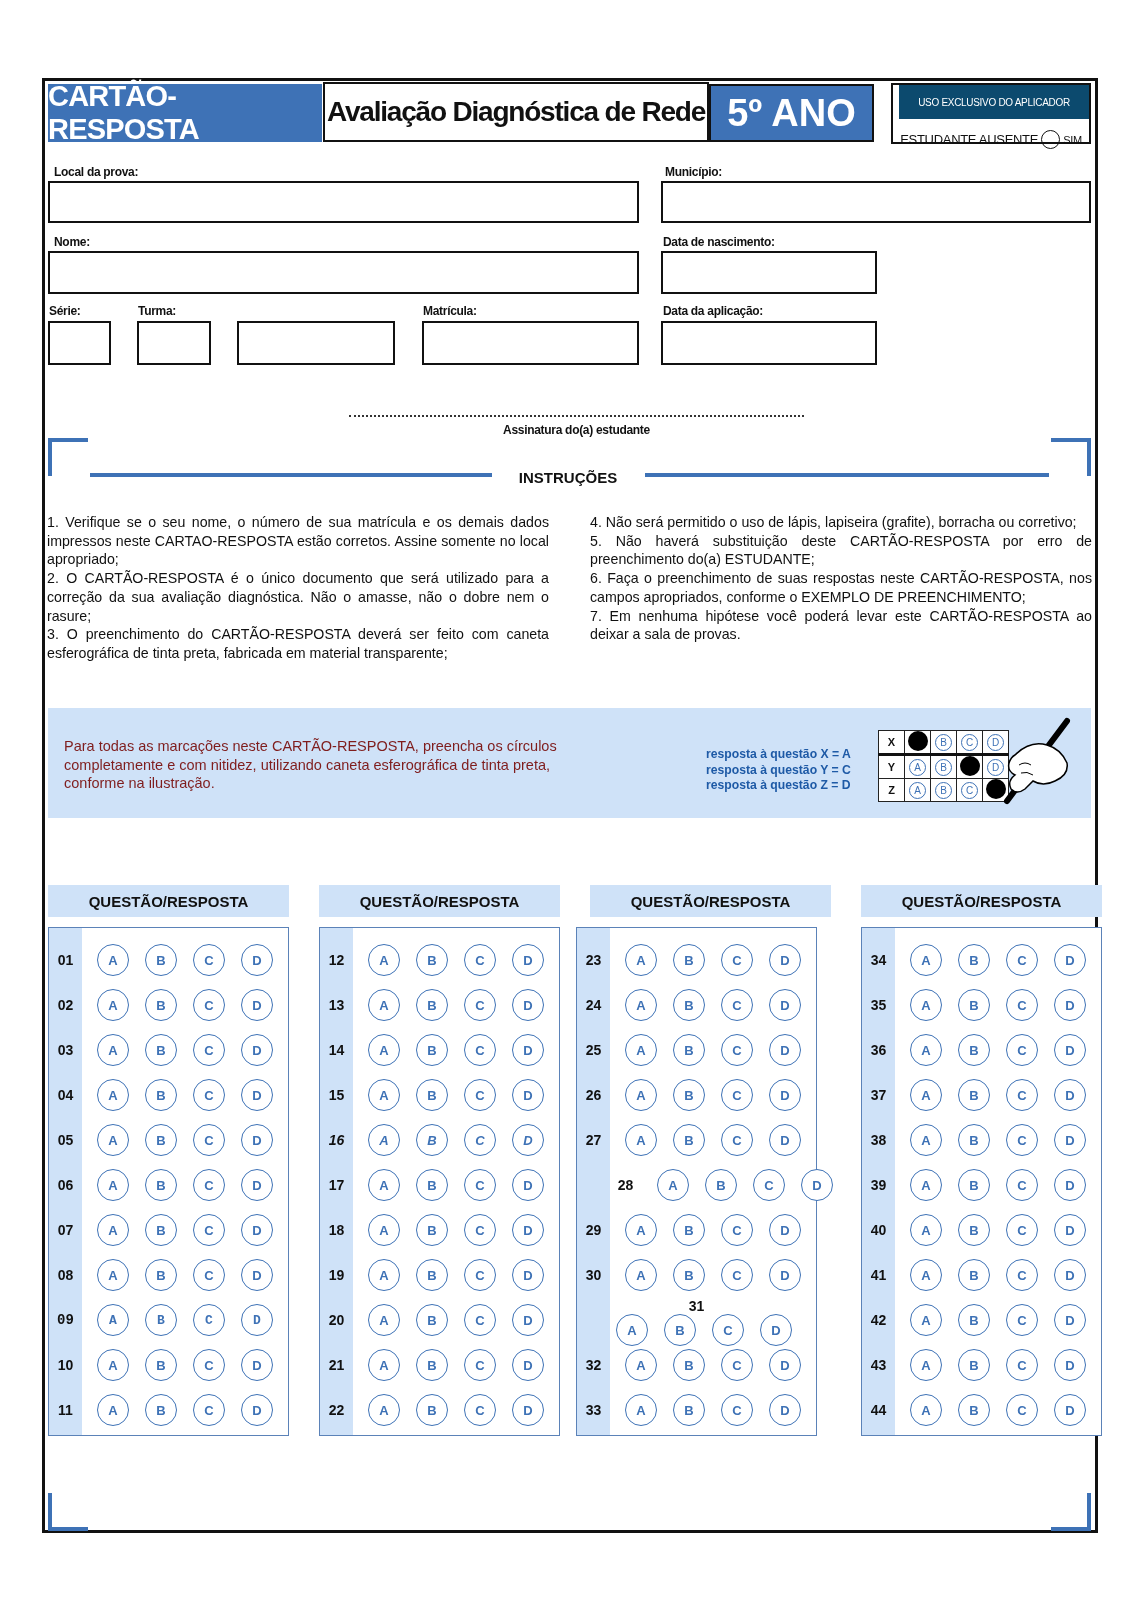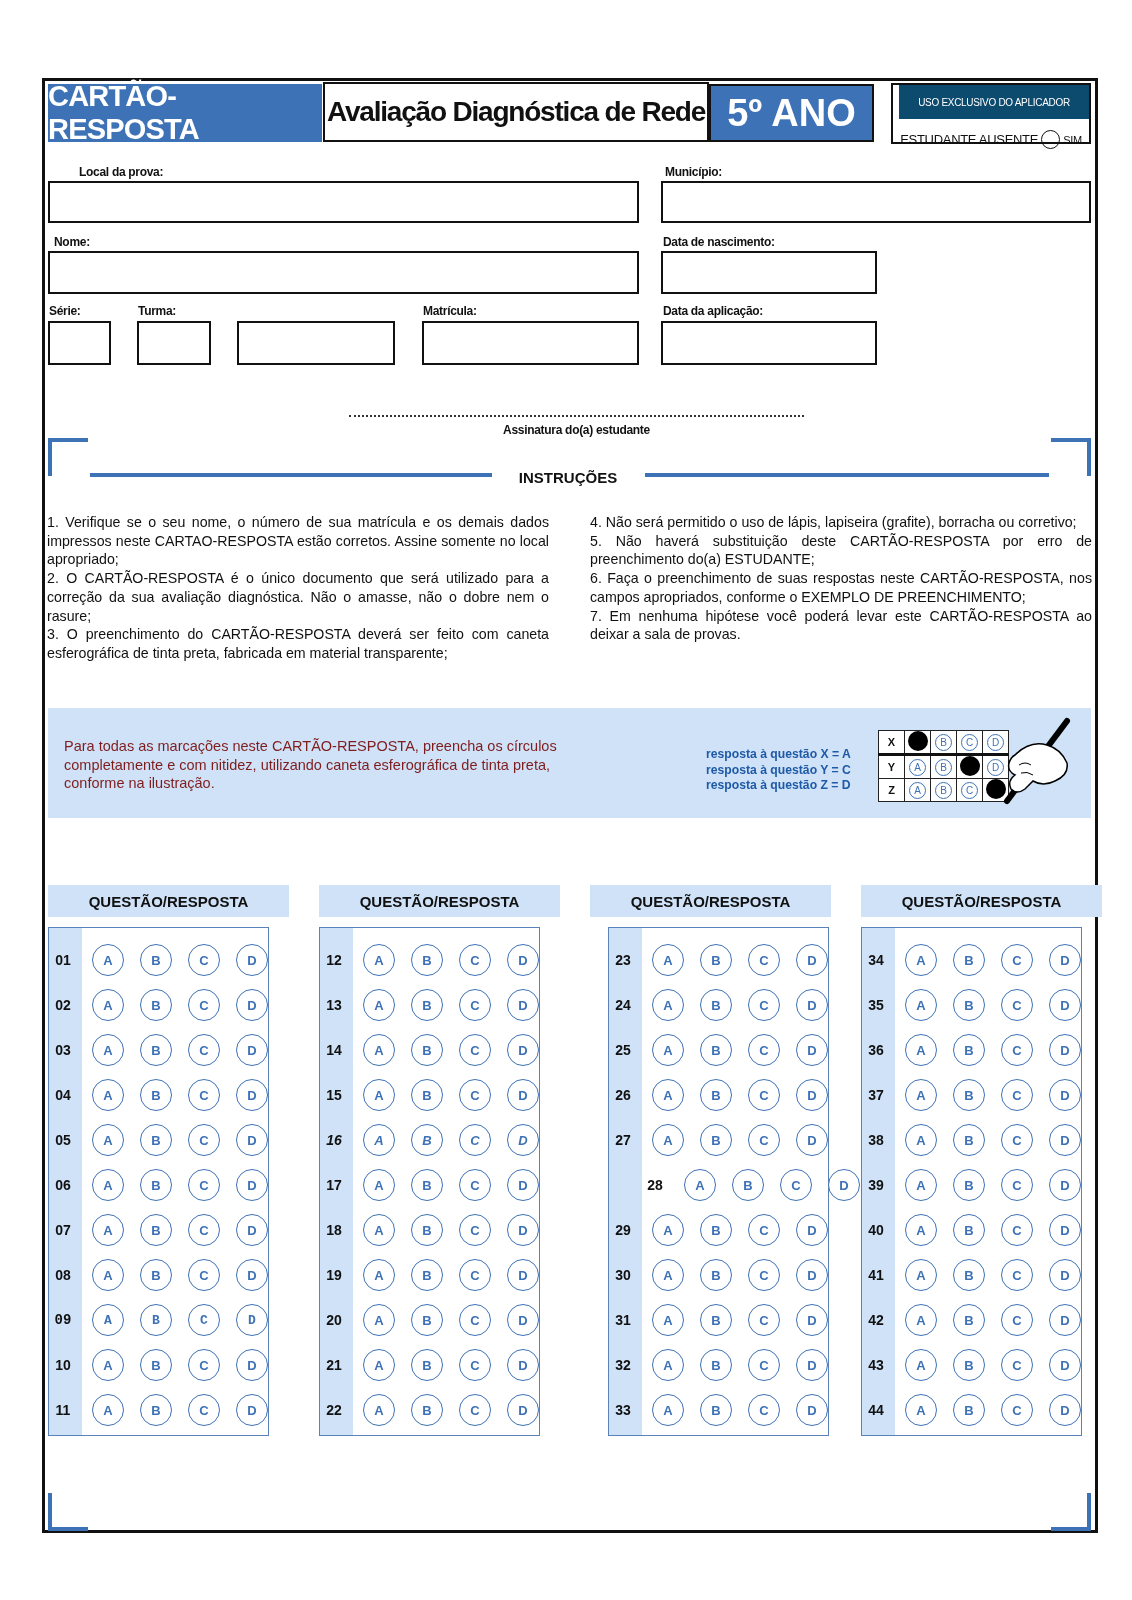--- a/index.html
+++ b/index.html
@@ -29,21 +29,21 @@
   .instr-col p { margin:0; }
   .info-band { position:absolute; left:48px; top:708px; width:1043px; height:110px; background:#cfe2f8; }
   .info-text { position:absolute; left:64px; top:737px; width:540px; font-size:14.5px; line-height:18.5px; color:#7f1d1d; }
   .example-text { position:absolute; left:706px; top:747px; font-size:12.2px; line-height:15.5px; color:#1e5aa6; font-weight:bold; }
   .ex-table { position:absolute; left:878px; top:730px; border-collapse:collapse; background:#fff; }
   .ex-table td { border:1.5px solid #222; width:25px; height:22px; padding:0; text-align:center; vertical-align:middle; font-size:11px; font-weight:bold; }
   .ex-table tr.sep td { border-bottom:3px solid #111; }
   .ex-bub { display:inline-block; width:17px; height:17px; border:1px solid #3e72b6; border-radius:50%; box-sizing:border-box; font-size:10px; line-height:15px; color:#3e72b6; font-weight:normal; }
   .ex-fill { display:inline-block; width:20px; height:20px; border-radius:50%; background:#000; }
   .col-head { position:absolute; top:885px; width:241px; height:32px; background:#cfe2f8; display:flex; align-items:center; justify-content:center; font-weight:bold; font-size:15px; }
-  .col-grid { position:absolute; top:927px; width:221px; height:509px; border:1.5px solid #5b82b8; box-sizing:border-box; background:#fff; }
+  .col-grid { position:absolute; top:927px; width:241px; height:509px; border:1.5px solid #5b82b8; box-sizing:border-box; background:#fff; }
   .col-strip { position:absolute; left:0; top:0; width:33px; height:100%; background:#cfe2f8; }
   .q-row { position:absolute; left:0; width:100%; height:44px; display:flex; align-items:center; }
   .q-num { position:relative; width:33px; text-align:center; font-weight:bold; font-size:14px; }
   .q-opts { display:flex; gap:16px; margin-left:15px; }
   .opt { width:32px; height:32px; border:1.5px solid #3e72b6; border-radius:50%; box-sizing:border-box; display:flex; align-items:center; justify-content:center; color:#3e72b6; font-weight:bold; font-size:13px; background:#fff; }
 </style>
 </head>
 <body>
 
 <div class="frame"></div>
@@ -59,21 +59,21 @@
   </div>
 <div class="absent">
   <div class="absent-head">USO EXCLUSIVO DO APLICADOR</div>
   <div class="absent-body">
     <span>ESTUDANTE AUSENTE</span>
     <span class="bubble-empty"></span>
     <span class="absent-sim">SIM</span>
   </div>
 </div>
 
-<div class="lbl" style="left:54px;top:165px;margin-left:25px;">Local da prova:</div>
+<div class="lbl" style="left:54px;top:165px;">Local da prova:</div>
 <div class="box" style="left:48px;top:181px;width:591px;height:42px;"></div>
 <div class="lbl" style="left:665px;top:165px;">Município:</div>
 <div class="box" style="left:661px;top:181px;width:430px;height:42px;"></div>
 
 <div class="lbl" style="left:54px;top:235px;">Nome:</div>
 <div class="box" style="left:48px;top:251px;width:591px;height:43px;"></div>
 <div class="lbl" style="left:663px;top:235px;">Data de nascimento:</div>
 <div class="box" style="left:661px;top:251px;width:216px;height:43px;"></div>
 
 <div class="lbl" style="left:49px;top:304px;text-align:right;">Série:</div>
@@ -350,21 +350,21 @@
         <div class="q-num">22</div>
         <div class="q-opts">
           <div class="opt">A</div>
           <div class="opt">B</div>
           <div class="opt">C</div>
           <div class="opt">D</div>
         </div>
       </div>
     </div>
     <div class="col-head" style="left: 590px;">QUESTÃO/RESPOSTA</div>
-    <div class="col-grid" style="left: 608px;">
+    <div class="col-grid" style="left: 576px;">
       <div class="col-strip"></div>
       <div class="q-row" style="top: 10px;">
         <div class="q-num">23</div>
         <div class="q-opts">
           <div class="opt">A</div>
           <div class="opt">B</div>
           <div class="opt">C</div>
           <div class="opt">D</div>
         </div>
       </div>
@@ -424,21 +424,21 @@
       </div>
       <div class="q-row" style="top: 325px;">
         <div class="q-num">30</div>
         <div class="q-opts">
           <div class="opt">A</div>
           <div class="opt">B</div>
           <div class="opt">C</div>
           <div class="opt">D</div>
         </div>
       </div>
-      <div class="q-row" style="top: 370px;">
+      <div class="q-row" style="top: 370px; flex-direction: column;">
         <div class="q-num">31</div>
         <div class="q-opts">
           <div class="opt">A</div>
           <div class="opt">B</div>
           <div class="opt">C</div>
           <div class="opt">D</div>
         </div>
       </div>
       <div class="q-row" style="top: 415px;">
         <div class="q-num">32</div>

